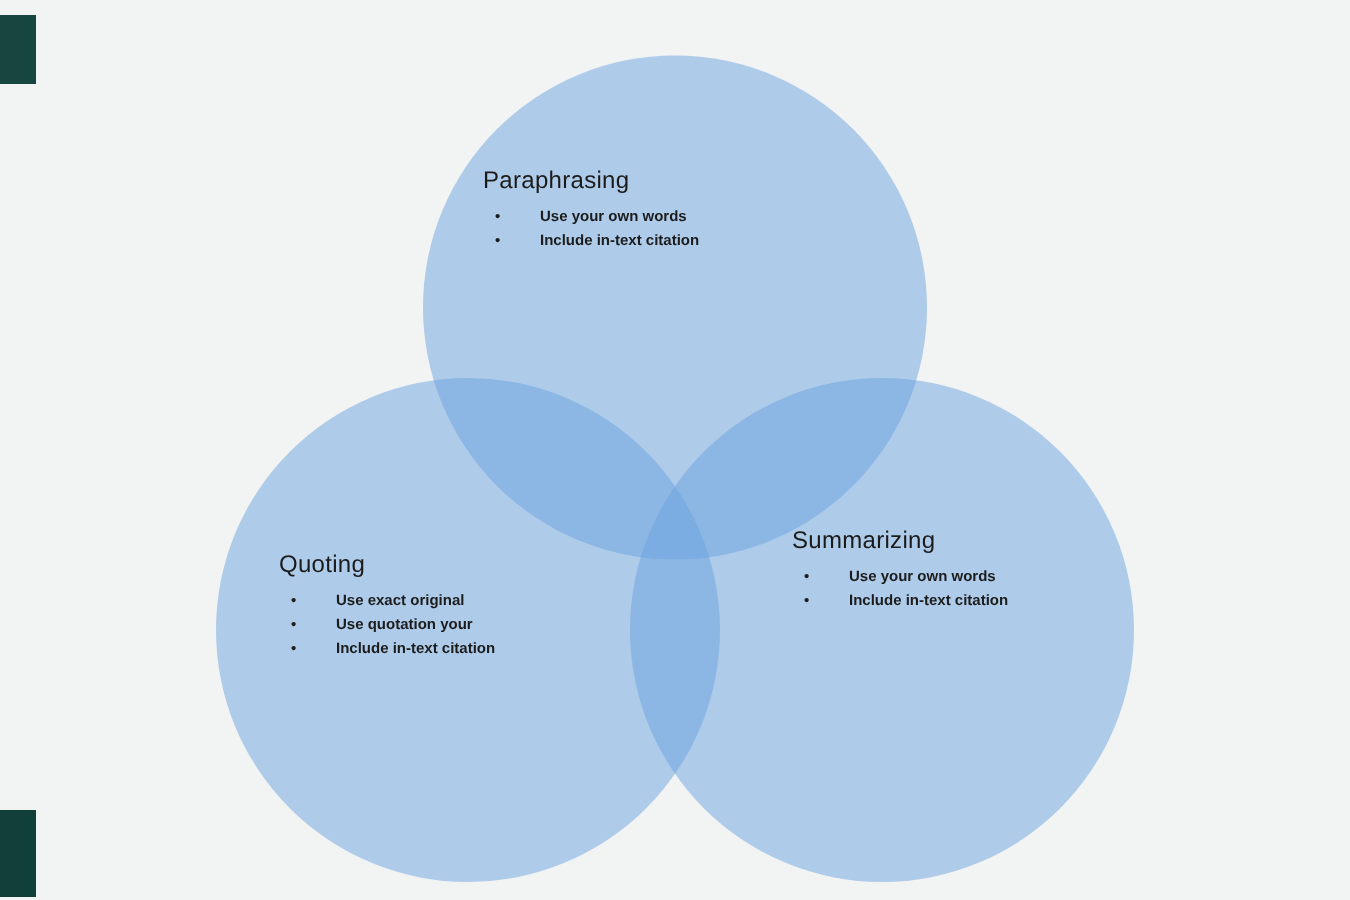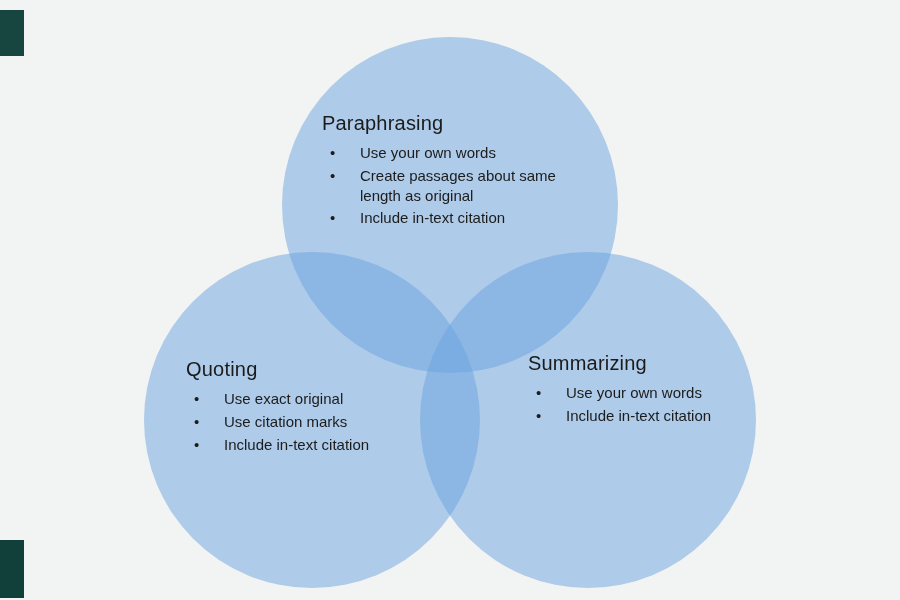--- a/index.html
+++ b/index.html
@@ -42,76 +42,76 @@
   .circle.left-circle   { left: 144px; top: 252px; }
   .circle.right-circle  { left: 420px; top: 252px; }
 
   
   .label-block {
     position: absolute;
     z-index: 5;
   }
   .label-block h2 {
     margin: 0 0 8px 0;
-    font-size: 20px;
+    font-size: 16px;
     font-weight: 400;
     letter-spacing: 0.2px;
     color: #1b1b1b;
   }
   .label-block ul {
     list-style: none;
     margin: 0;
     padding: 0;
-    font-size: 15px;
+    font-size: 10px;
     line-height: 1.32;
+    font-weight: bold;
   }
   .label-block li {
     position: relative;
     padding-left: 38px;
     margin-bottom: 3px;
   }
   .label-block li::before {
     content: "\2022";
     position: absolute;
     left: 8px;
     top: 0;
   }
   .block-paraphrasing { left: 322px; top: 112px; width: 262px; }
   .block-paraphrasing ul { width: 258px; }
-  .block-quoting      { left: 186px; top: 358px; width: 230px; }
+  .block-quoting      { left: 186px; top: 368px; width: 230px; }
   .block-quoting ul   { width: 225px; }
   .block-summarizing  { left: 528px; top: 352px; width: 240px; }
   .block-summarizing ul { width: 236px; }
 </style>
 </head>
 <body>
 
 <div class="stage">
 
   <div class="strip top"></div>
   <div class="strip bottom"></div>
 
   <div class="circle top-circle"></div>
   <div class="circle left-circle"></div>
   <div class="circle right-circle"></div>
 
   <div class="label-block block-paraphrasing">
     <h2>Paraphrasing</h2>
     <ul>
       <li>Use your own words</li>
-      <li>Create passages about same length as original</li>
       <li>Include in-text citation</li>
     </ul>
   </div>
 
   <div class="label-block block-quoting">
     <h2>Quoting</h2>
     <ul>
       <li>Use exact original</li>
-      <li>Use citation marks</li>
+      <li>Use quotation your</li>
       <li>Include in-text citation</li>
     </ul>
   </div>
 
   <div class="label-block block-summarizing">
     <h2>Summarizing</h2>
     <ul>
       <li>Use your own words</li>
       <li>Include in-text citation</li>
     </ul>

